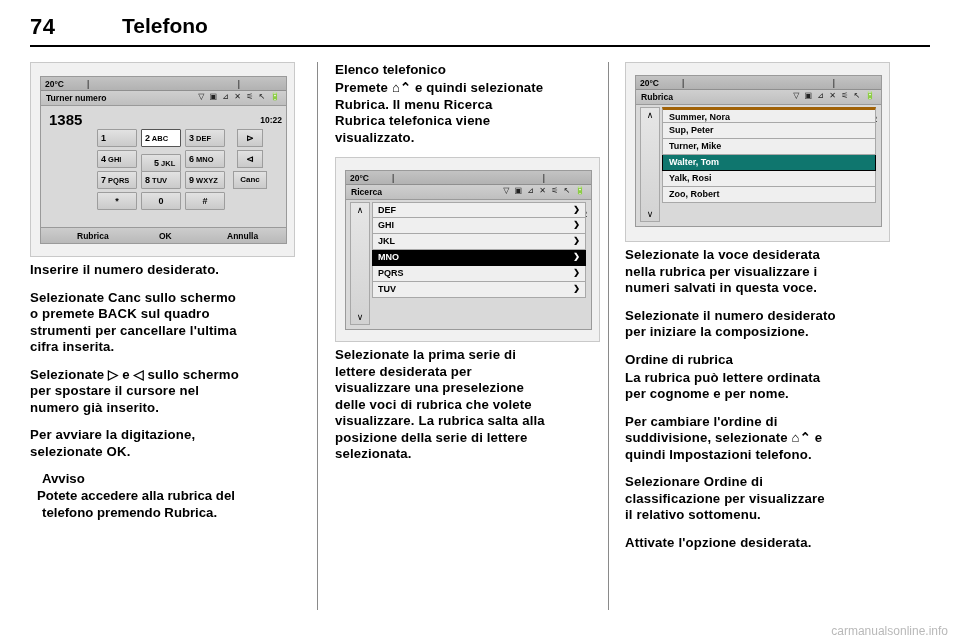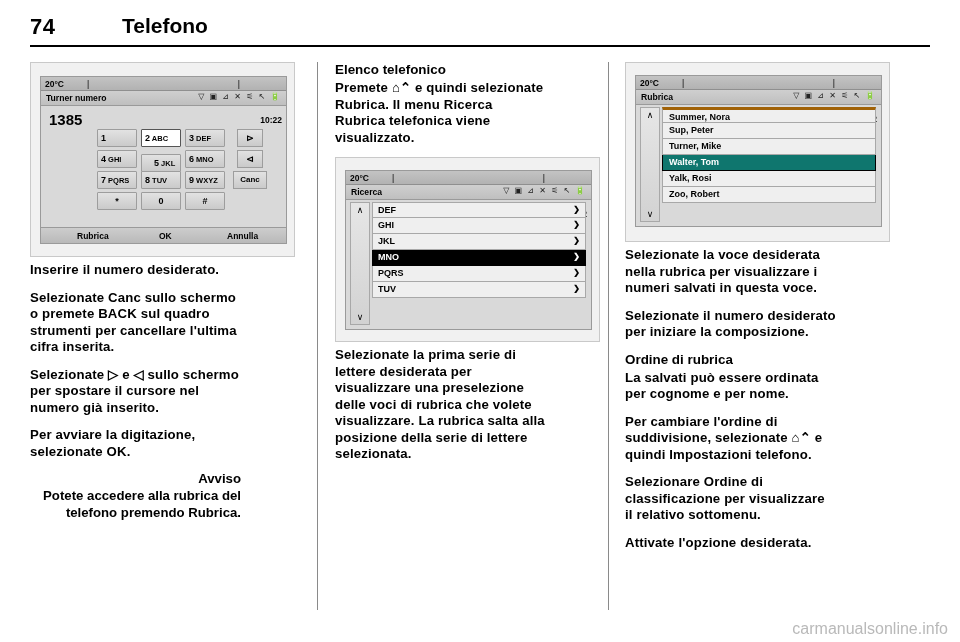--- a/index.html
+++ b/index.html
@@ -73,21 +73,20 @@
   p.body {
     font-size: 13.2px;
     font-weight: bold;
     line-height: 16.5px;
     margin: 0 0 11px 0;
     letter-spacing: 0.15px;
   }
   .note {
     margin: 2px 0 16px 0;
     padding-left: 12px;
-    text-align: right;
   }
   .note .note-title {
     font-size: 13.2px;
     font-weight: bold;
     margin: 0 0 2px 0;
   }
   .note p {
     font-size: 13.2px;
     font-weight: bold;
     line-height: 16.5px;
@@ -319,21 +318,21 @@
     font-weight: bold;
   }
   .crow:first-child { border-top: 3px solid #a16207; }
   .crow .txt { position: absolute; left: 6px; top: 2px; }
   .crow.sel { background: #0f766e; color: #fff; border-color: #000; }
 
   .watermark {
     position: absolute;
     right: 12px;
     bottom: 4px;
-    font-size: 16px;
+    font-size: 12px;
     color: #b9b9b9;
     font-family: "Liberation Sans", sans-serif;
   }
 </style>
 </head>
 <body>
 
 <div class="page">
 
   <div class="header">
@@ -502,20 +501,20 @@
                 <span class="txt">Zoo, Robert</span>
               </div>
           </div>
         </div>
       </div>
     </div>
 
     <p class="body">Selezionate la voce desiderata nella rubrica per visualizzare i numeri salvati in questa voce.</p>
     <p class="body">Selezionate il numero desiderato per iniziare la composizione.</p>
     <div class="subhead">Ordine di rubrica</div>
-    <p class="body">La salvati può essere ordinata per cognome e per nome.</p>
+    <p class="body">La rubrica può lettere ordinata per cognome e per nome.</p>
     <p class="body">Per cambiare l'ordine di suddivisione, selezionate ⌂⌃ e quindi Impostazioni telefono.</p>
     <p class="body">Selezionare Ordine di classificazione per visualizzare il relativo sottomenu.</p>
     <p class="body">Attivate l'opzione desiderata.</p>
   </div>
 
   <div class="watermark">carmanualsonline.info</div>
 </div>
 
 </body></html>

